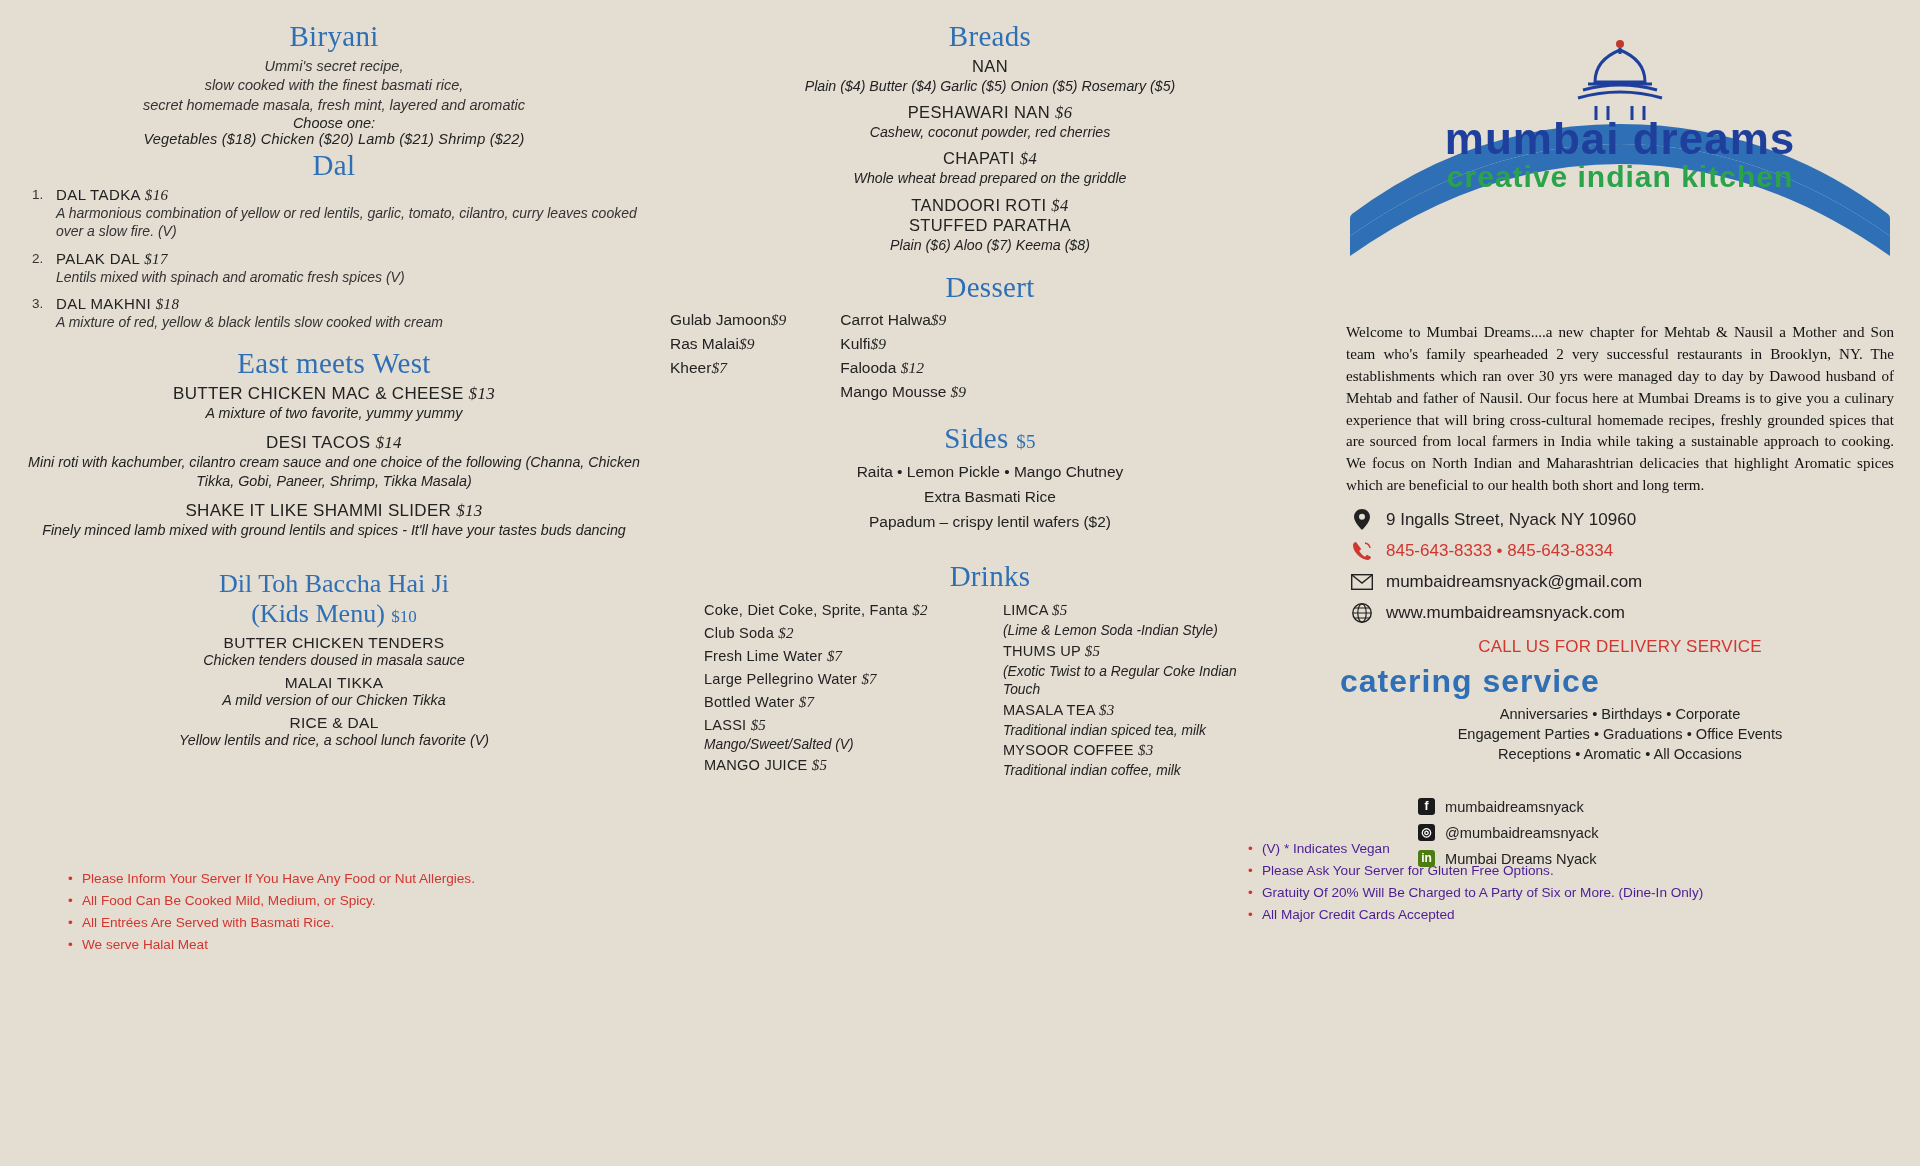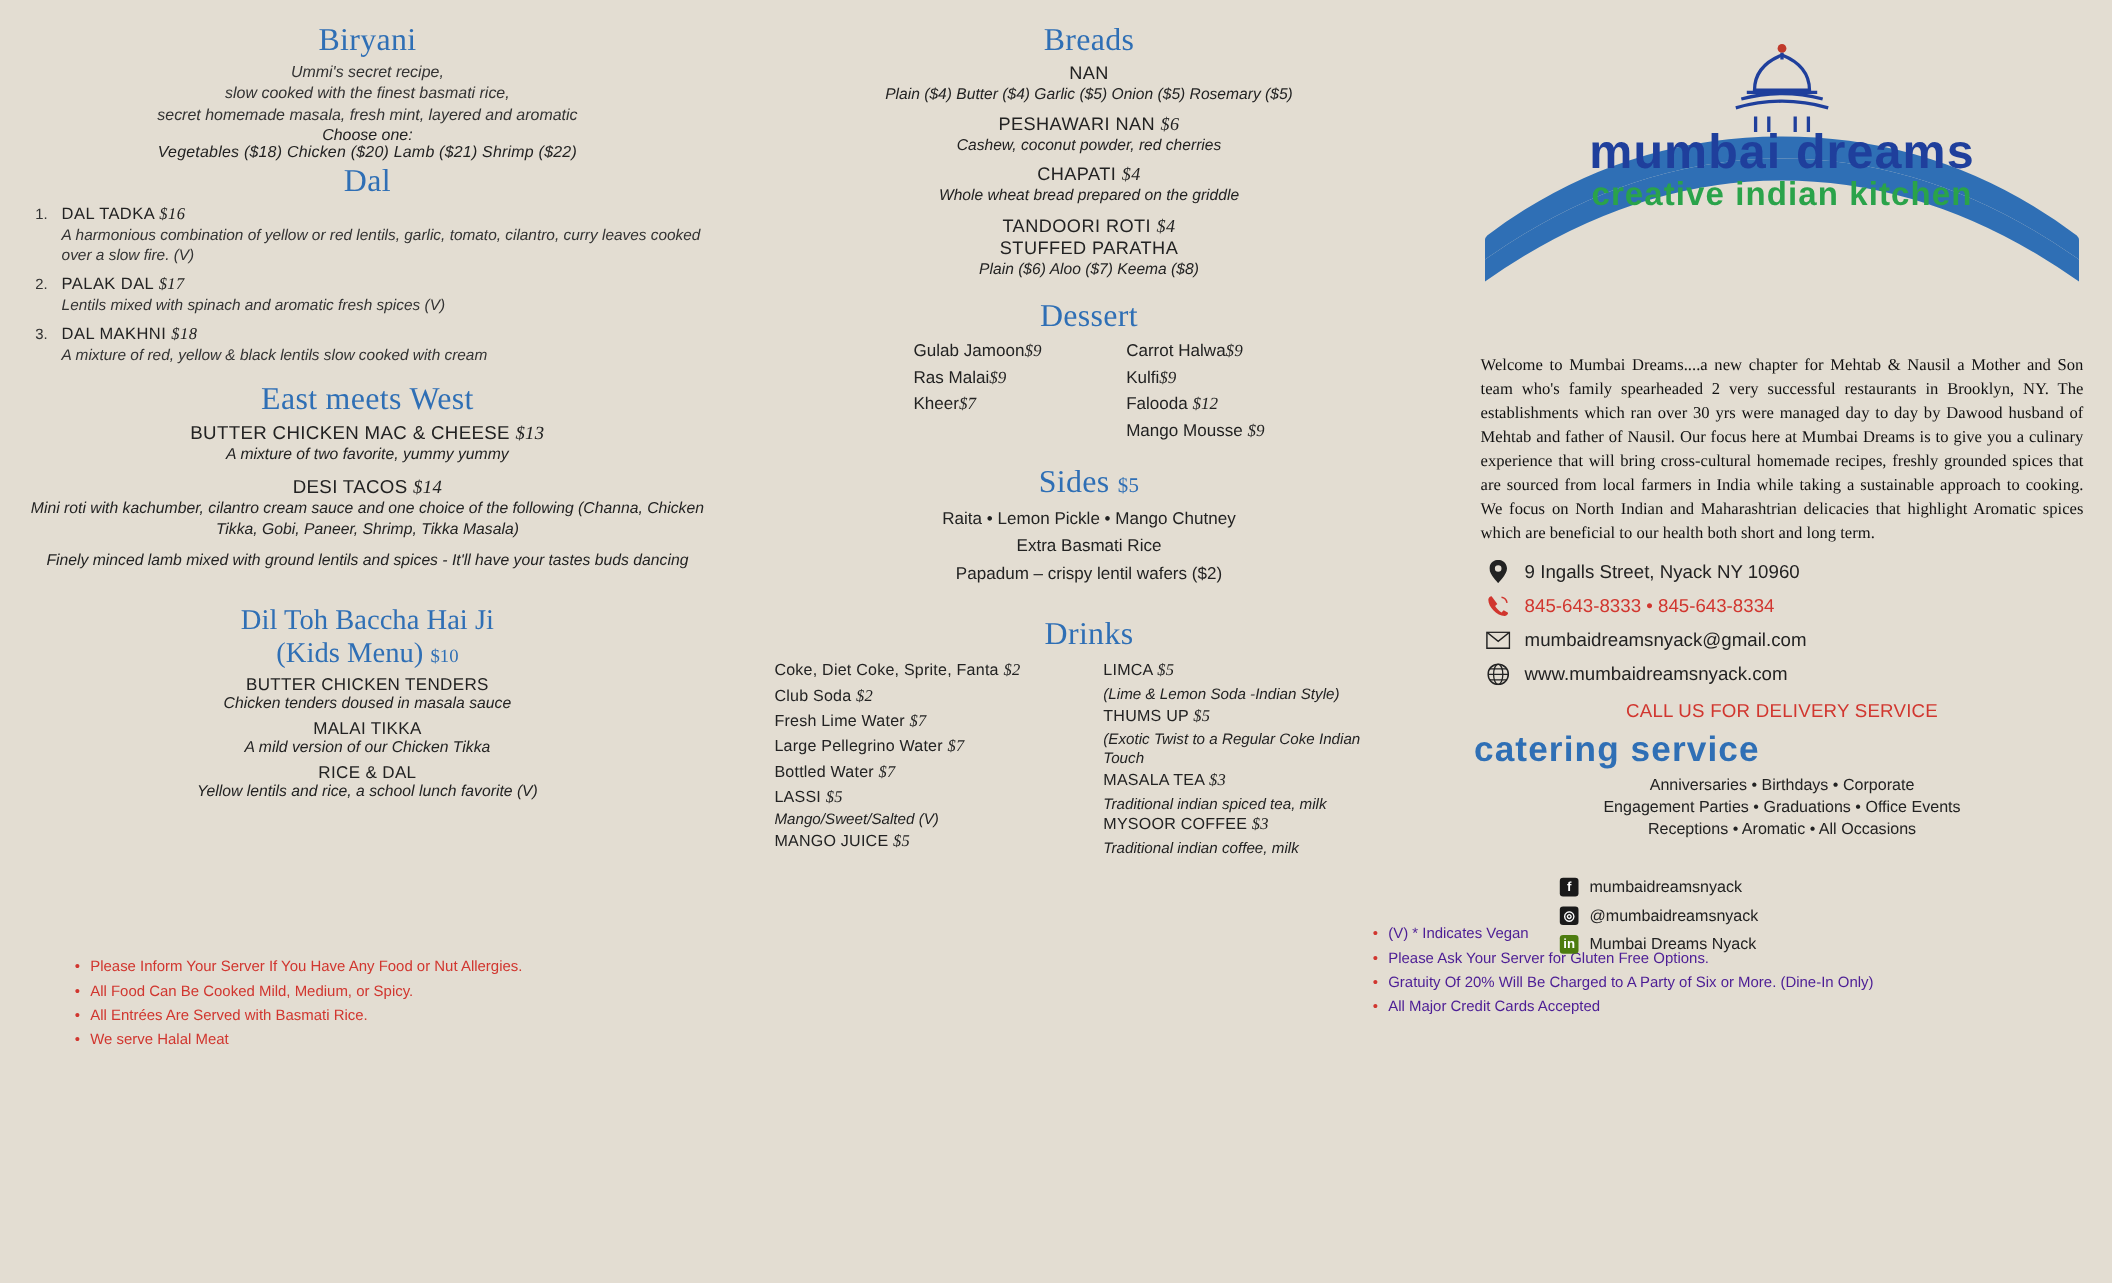--- a/index.html
+++ b/index.html
@@ -68,21 +68,21 @@
   .notes-mid li{
     list-style:none;position:relative;color:#4c1d95;font-size:13.6px;line-height:1.62;padding-left:14px;
   }
   .notes-mid li:before{content:"•";position:absolute;left:0;top:0;color:#d1362f;}
 
   
   .bread-name{font-size:16.5px;text-align:center;letter-spacing:.4px;}
   .bread-sub{font-style:italic;font-size:14.2px;text-align:center;line-height:1.35;margin-bottom:7px;}
 
   
-  .dessert-wrap{display:flex;justify-content:center;gap:77px;margin-top:4px;}
+  .dessert-wrap{display:flex;gap:54px;margin-top:4px;}
   .dessert-col div{font-size:15.5px;line-height:1.55;}
   .dessert-col .pr{font-family:"Liberation Serif",serif;font-style:italic;}
 
   
   .sides-line{text-align:center;font-size:15.5px;line-height:1.62;}
 
   
   .drinks-wrap{display:flex;gap:26px;margin-top:6px;padding:0 34px;}
   .drink-col{flex:1;}
   .drink-name{font-size:14.6px;line-height:1.5;letter-spacing:.2px;}
@@ -177,20 +177,24 @@
 
     <div class="emw-item">
       <div class="emw-name">
         <span>DESI TACOS</span>
         <span class="price-ital">$14</span>
       </div>
       <div class="emw-desc">Mini roti with kachumber, cilantro cream sauce and one choice of the following (Channa, Chicken Tikka, Gobi, Paneer, Shrimp, Tikka Masala)</div>
     </div>
 
     <div class="emw-item">
+      <div class="emw-name">
+        <span>SHAKE IT LIKE SHAMMI SLIDER</span>
+        <span class="price-ital">$13</span>
+      </div>
       <div class="emw-desc">Finely minced lamb mixed with ground lentils and spices - It'll have your tastes buds dancing</div>
     </div>
 
     <div class="kids-title" style="margin-top:30px;">
       <div>Dil Toh Baccha Hai Ji</div>
       <div>
         <span>(Kids Menu)</span>
         <span class="price">$10</span>
       </div>
     </div>

